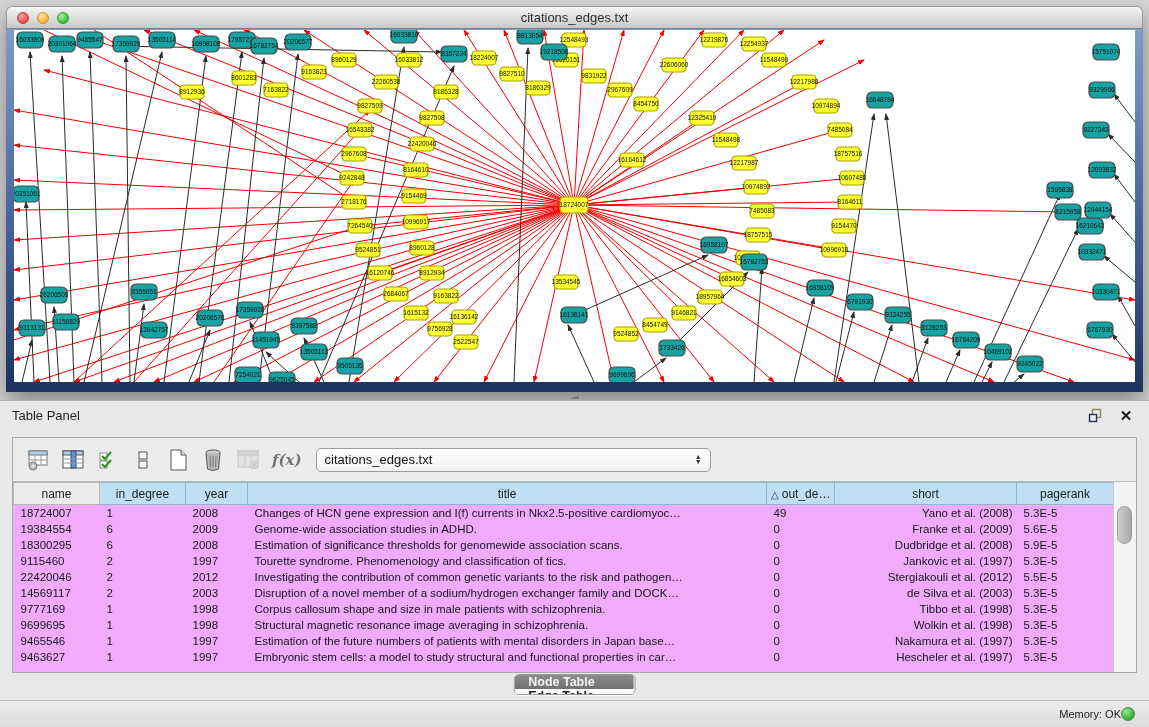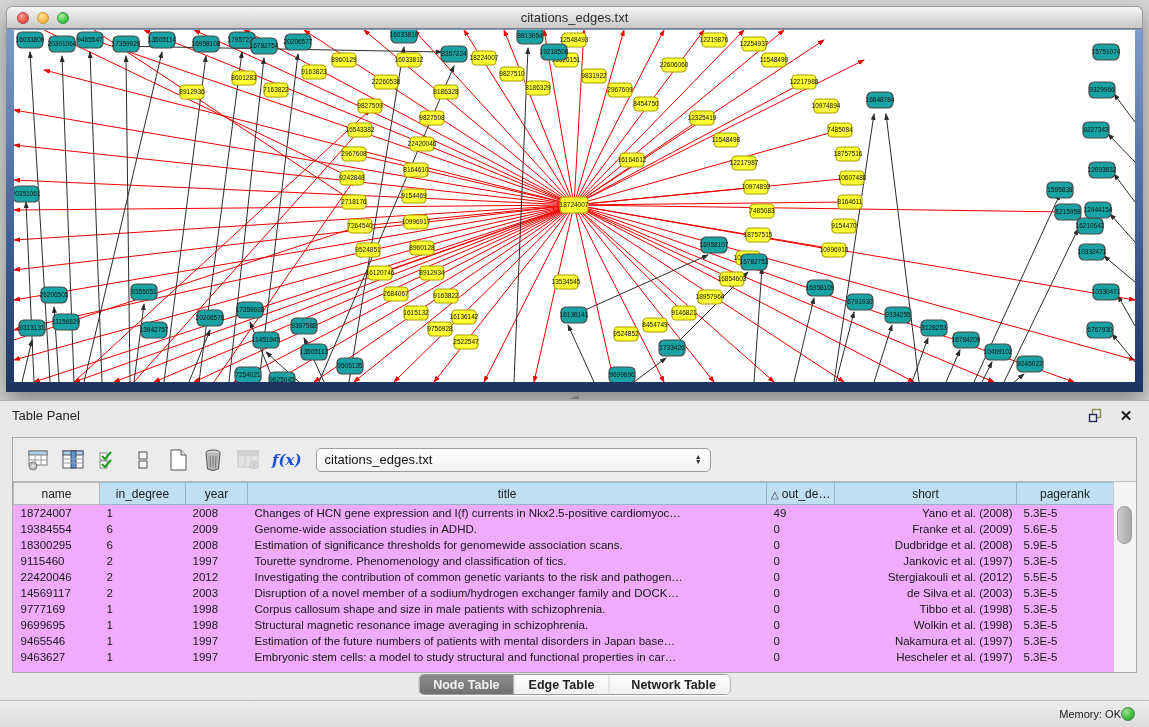--- a/index.html
+++ b/index.html
@@ -38,21 +38,21 @@
     font-size:13px; color:#1f1f1f; }
   .panel-header .spacer { flex:1; }
   .panel-hdr-icon { width:22px; height:18px; display:flex; align-items:center; justify-content:center; margin-left:8px; }
   .close-x { font-size:15px; font-weight:bold; color:#1a1a1a; line-height:1; }
 
   .panel-box { position:absolute; left:12px; top:36px; width:1125px; height:236px;
     border:1px solid #a8a8a8; background:#ececec; }
   .toolbar { height:43px; display:flex; align-items:center; padding-left:10px; }
   .tb-icon { width:30px; height:28px; display:flex; align-items:center; justify-content:center; margin-right:5px; }
   .tb-icon.disabled { opacity:.45; }
-  .fx { font-family:"DejaVu Serif", serif; font-style:italic; font-weight:bold; font-size:15px; color:#1d4ed8; margin:0 8px 0 4px; }
+  .fx { font-family:"DejaVu Serif", serif; font-style:italic; font-weight:bold; font-size:15px; color:#737373; margin:0 8px 0 4px; }
   .table-select { width:395px; height:24px; margin-left:6px; background:linear-gradient(#ffffff,#f2f2f2);
     border:1px solid #9c9c9c; border-radius:5px; display:flex; align-items:center;
     padding:0 8px; font-size:13px; color:#111; }
   .table-select .sel-label { flex:1; }
   .combo-arrows { display:flex; flex-direction:column; line-height:4.5px; font-size:7px; color:#333; }
 
   .table-area { position:absolute; left:0; top:43px; right:0; bottom:0; background:#f0abfc; border-top:1px solid #bdbdbd; }
   table.data { border-collapse:collapse; table-layout:fixed; width:1100px; }
   table.data th { height:22px; font-size:12px; font-weight:normal; color:#1c1c1c;
     background:#bfe0f2; border:1px solid #8fb6ca; text-align:center; padding:0 4px;
@@ -64,21 +64,21 @@
   .sortglyph { font-size:10px; margin-right:3px; color:#333; }
 
   .vscroll { position:absolute; right:0; top:0; width:23px; bottom:0;
     background:#f4f4f4; border-left:1px solid #c9c9c9; }
   .vthumb { position:absolute; left:3px; top:24px; width:15px; height:38px; border-radius:8px;
     background:linear-gradient(90deg,#cdcdcd,#a8a8a8); border:1px solid #9a9a9a; }
 
   
   .tabs { position:absolute; left:50%; transform:translateX(-50%); top:674px; height:21px;
     display:flex; border:1px solid #9b9b9b; border-radius:5px; overflow:hidden; background:#ffffff;
-    box-shadow:0 1px 0 rgba(255,255,255,.7); }
+    box-shadow:0 1px 0 rgba(255,255,255,.7);flex-direction:column; }
   .tab-seg { padding:0 14px; display:flex; align-items:center; font-size:12.5px; font-weight:bold;
     color:#222; border-right:1px solid #c4c4c4; background:linear-gradient(#ffffff,#f0f0f0); }
   .tab-seg:last-child { border-right:none;padding-left:22px; }
   .tab-seg.selected { background:linear-gradient(#8d8d8d,#707070); color:#f3f3f3; }
 
   
   .statusbar { position:absolute; left:0; top:700px; width:1149px; height:27px;
     background:linear-gradient(#ececec,#dcdcdc); border-top:1px solid #bdbdbd;
     display:flex; align-items:center; justify-content:flex-end; padding-right:14px; gap:0;
     font-size:11px; color:#1d1d1d; }

